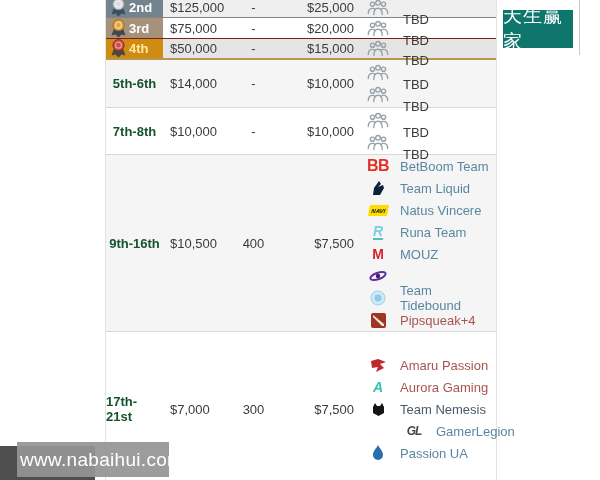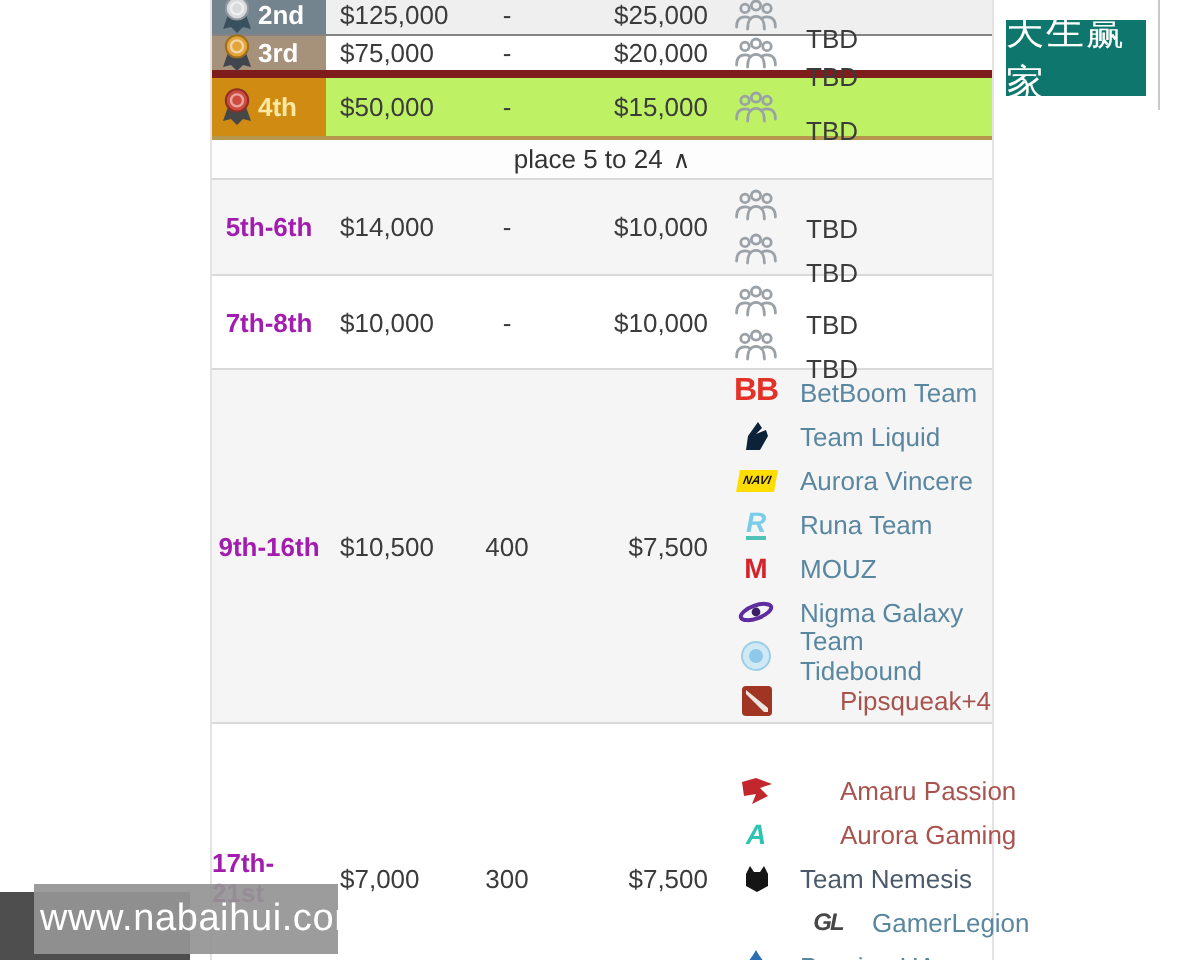--- a/index.html
+++ b/index.html
@@ -3,50 +3,50 @@
 <meta charset="utf-8">
 <style>
   html,body{margin:0;padding:0;}
   #stage{position:relative;width:600px;height:480px;background:#ffffff;overflow:hidden;
          font-family:"Liberation Sans","DejaVu Sans",sans-serif;color:#3b3b3b;}
   
   .ptable{position:absolute;left:105px;top:-3px;width:392px;
           border-left:1px solid #e3e3e3;border-right:1px solid #e3e3e3;box-sizing:border-box;}
   .prow{display:flex;align-items:stretch;border-bottom:1px solid #d9d9d9;box-sizing:border-box;font-size:13px;}
   .r0{height:21px;background:#efefef;border-bottom:1px solid #848484;}
-  .r1{height:21px;background:#ffffff;border-bottom:4px solid #7f1d1d;}
-  .r2{height:31px;background:#bef264;border-bottom:2px solid #b5974d;}
+  .r1{height:21px;background:#ffffff;border-bottom:1px solid #7f1d1d;}
+  .r2{height:21px;background:#e5e5e5;border-bottom:2px solid #b5974d;}
   .rtoggle{height:20px;background:#fdfdfd;align-items:center;justify-content:center;cursor:pointer;}
   .r56{height:48px;background:#f5f5f5;}
   .r78{height:47px;background:#ffffff;}
   .r916{height:177px;background:#f5f5f5;}
   .r1721{height:154px;background:#ffffff;border-bottom:none;}
   
   .c-place{width:57px;flex:0 0 57px;display:flex;align-items:center;justify-content:center;box-sizing:border-box;}
   .c-prize{width:68px;flex:0 0 68px;display:flex;align-items:center;padding-left:7px;box-sizing:border-box;}
   .c-pts{width:45px;flex:0 0 45px;display:flex;align-items:center;justify-content:center;box-sizing:border-box;}
   .c-prize2{width:78px;flex:0 0 78px;display:flex;align-items:center;justify-content:flex-end;box-sizing:border-box;}
   .c-team{flex:1;display:flex;flex-direction:column;justify-content:center;padding-left:13px;box-sizing:border-box;}
   .place-medal-cell{justify-content:flex-start;padding-left:5px;gap:3px;}
   .bg-2nd{background:#73848f;}
   .bg-3rd{background:#a6917b;}
   .bg-4th{background:#d08b13;}
   .place-top{font-weight:bold;color:#ffffff;font-size:13px;}
   .place-4th-txt{color:#ffe9a0;}
-  .place-dark{font-weight:bold;color:#a21caf;font-size:13px;}
+  .place-dark{font-weight:bold;color:#14532d;font-size:13px;}
   .toggle-label{color:#333;font-size:13px;}
   .toggle-caret{color:#333;font-size:12px;margin-left:5px;}
   
   .entry{display:flex;align-items:center;height:22px;gap:11px;}
   .entry-tbd{gap:14px;}
   .tbd-label{color:#3b3b3b;margin-top:24px;}
   .ilogo{width:22px;flex:0 0 22px;display:flex;align-items:center;justify-content:center;
          font-weight:bold;line-height:1;}
   .tlink{color:#5a87a0;cursor:pointer;}
-  .tlink-missing{color:#a8544e;margin-left:20px;}
+  .tlink-missing{color:#a8544e;}
   .tlink-dark{color:#4b5a6b;text-align:right;}
   
   .lg-betboom{color:#e33127;font-size:16px;letter-spacing:-0.5px;}
   .lg-navi{background:#ffdd00;transform:skewX(-10deg);font-size:6px;color:#111;height:11px;width:19px;
            font-style:italic;align-items:center;justify-content:center;display:flex;}
   .lg-runa{color:#79cde8;font-size:14px;font-style:italic;border-bottom:2px solid #4ec3b5;}
   .lg-mouz{color:#d3242c;font-size:14px;}
   .lg-aurora{color:#2ec4b0;font-size:14px;font-style:italic;}
   .lg-gl{color:#474747;font-size:12px;font-style:italic;font-weight:900;letter-spacing:-1px;margin-left:36px;}
   
@@ -151,24 +151,20 @@
                   <path d="M20.7 14.5 C20.7 10.8 19 9.4 16.5 9.4 C15.4 9.4 14.5 9.7 13.8 10.3"></path>
                   <path d="M6.8 15.5 C6.8 11.2 8.6 9.2 11 9.2 C13.4 9.2 15.2 11.2 15.2 15.5"></path>
                 </g>
               </svg>
             </span>
           <span class="tbd-label">TBD</span>
         </div>
       </div>
     </div>
 
-    <div class="prow rtoggle">
-      <span class="toggle-label">place 5 to 24</span>
-      <span class="toggle-caret">∧</span>
-    </div>
 
     <div class="prow r56">
       <div class="c-place">
           <span class="place-dark">5th-6th</span>
         </div>
       <div class="c-prize">$14,000</div>
       <div class="c-pts">-</div>
       <div class="c-prize2">$10,000</div>
       <div class="c-team">
         <div class="entry entry-tbd">
@@ -262,40 +258,39 @@
               <svg width="16" height="16" viewBox="0 0 16 16">
                 <path d="M3 15 L4 8 L9 1 L11 4 L8 7 L13 5 L14 8 L10 15 Z" fill="#0b2239"></path>
               </svg>
             </span>
           <span class="tlink">Team Liquid</span>
         </div>
         <div class="entry">
           <span class="ilogo">
               <span class="lg-navi">NAVI</span>
             </span>
-          <span class="tlink">Aurora Vincere</span>
+          <span class="tlink">Natus Vincere</span>
         </div>
         <div class="entry">
           <span class="ilogo">
               <span class="lg-runa">R</span>
             </span>
           <span class="tlink">Runa Team</span>
         </div>
         <div class="entry">
           <span class="ilogo lg-mouz">M</span>
           <span class="tlink">MOUZ</span>
         </div>
         <div class="entry">
           <span class="ilogo">
               <svg width="18" height="14" viewBox="0 0 18 14">
                 <ellipse cx="9" cy="7" rx="8" ry="3.2" fill="none" stroke="#5f2da0" stroke-width="2" transform="rotate(-20 9 7)"></ellipse>
                 <circle cx="9" cy="7" r="2.2" fill="#3b1f66"></circle>
               </svg>
             </span>
-          <span class="tlink">Nigma Galaxy</span>
         </div>
         <div class="entry">
           <span class="ilogo">
               <svg width="16" height="16" viewBox="0 0 16 16">
                 <circle cx="8" cy="8" r="7" fill="#cfe9f5" stroke="#9ccfe6"></circle>
                 <circle cx="8" cy="8" r="3.5" fill="#8fc8e8"></circle>
               </svg>
             </span>
           <span class="tlink">Team Tidebound</span>
         </div>

